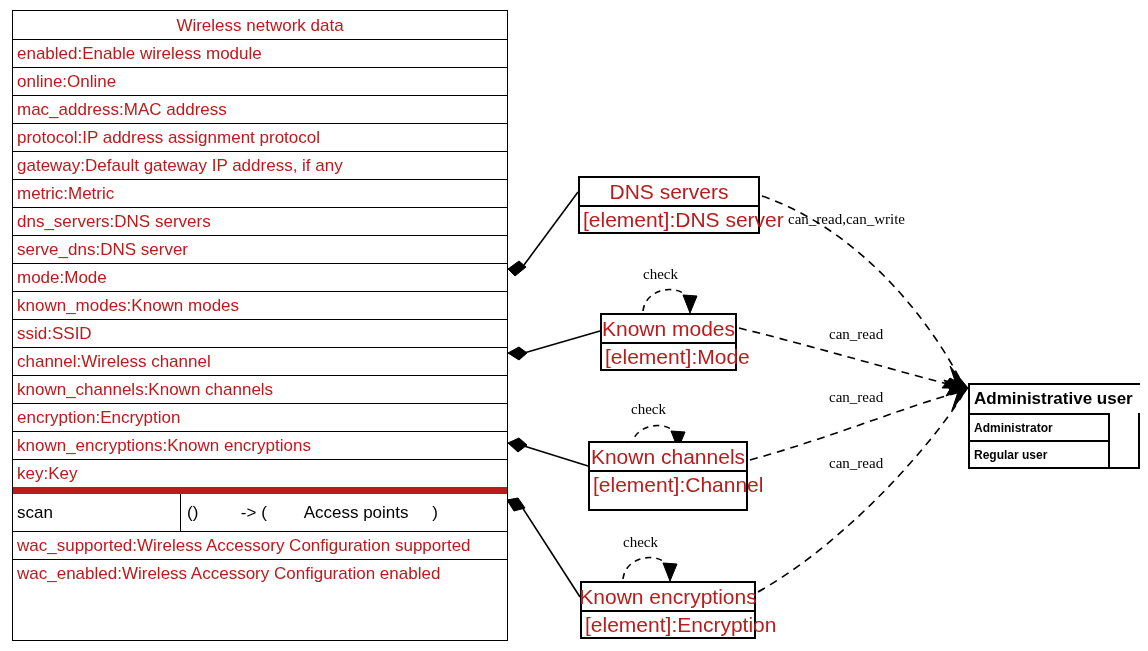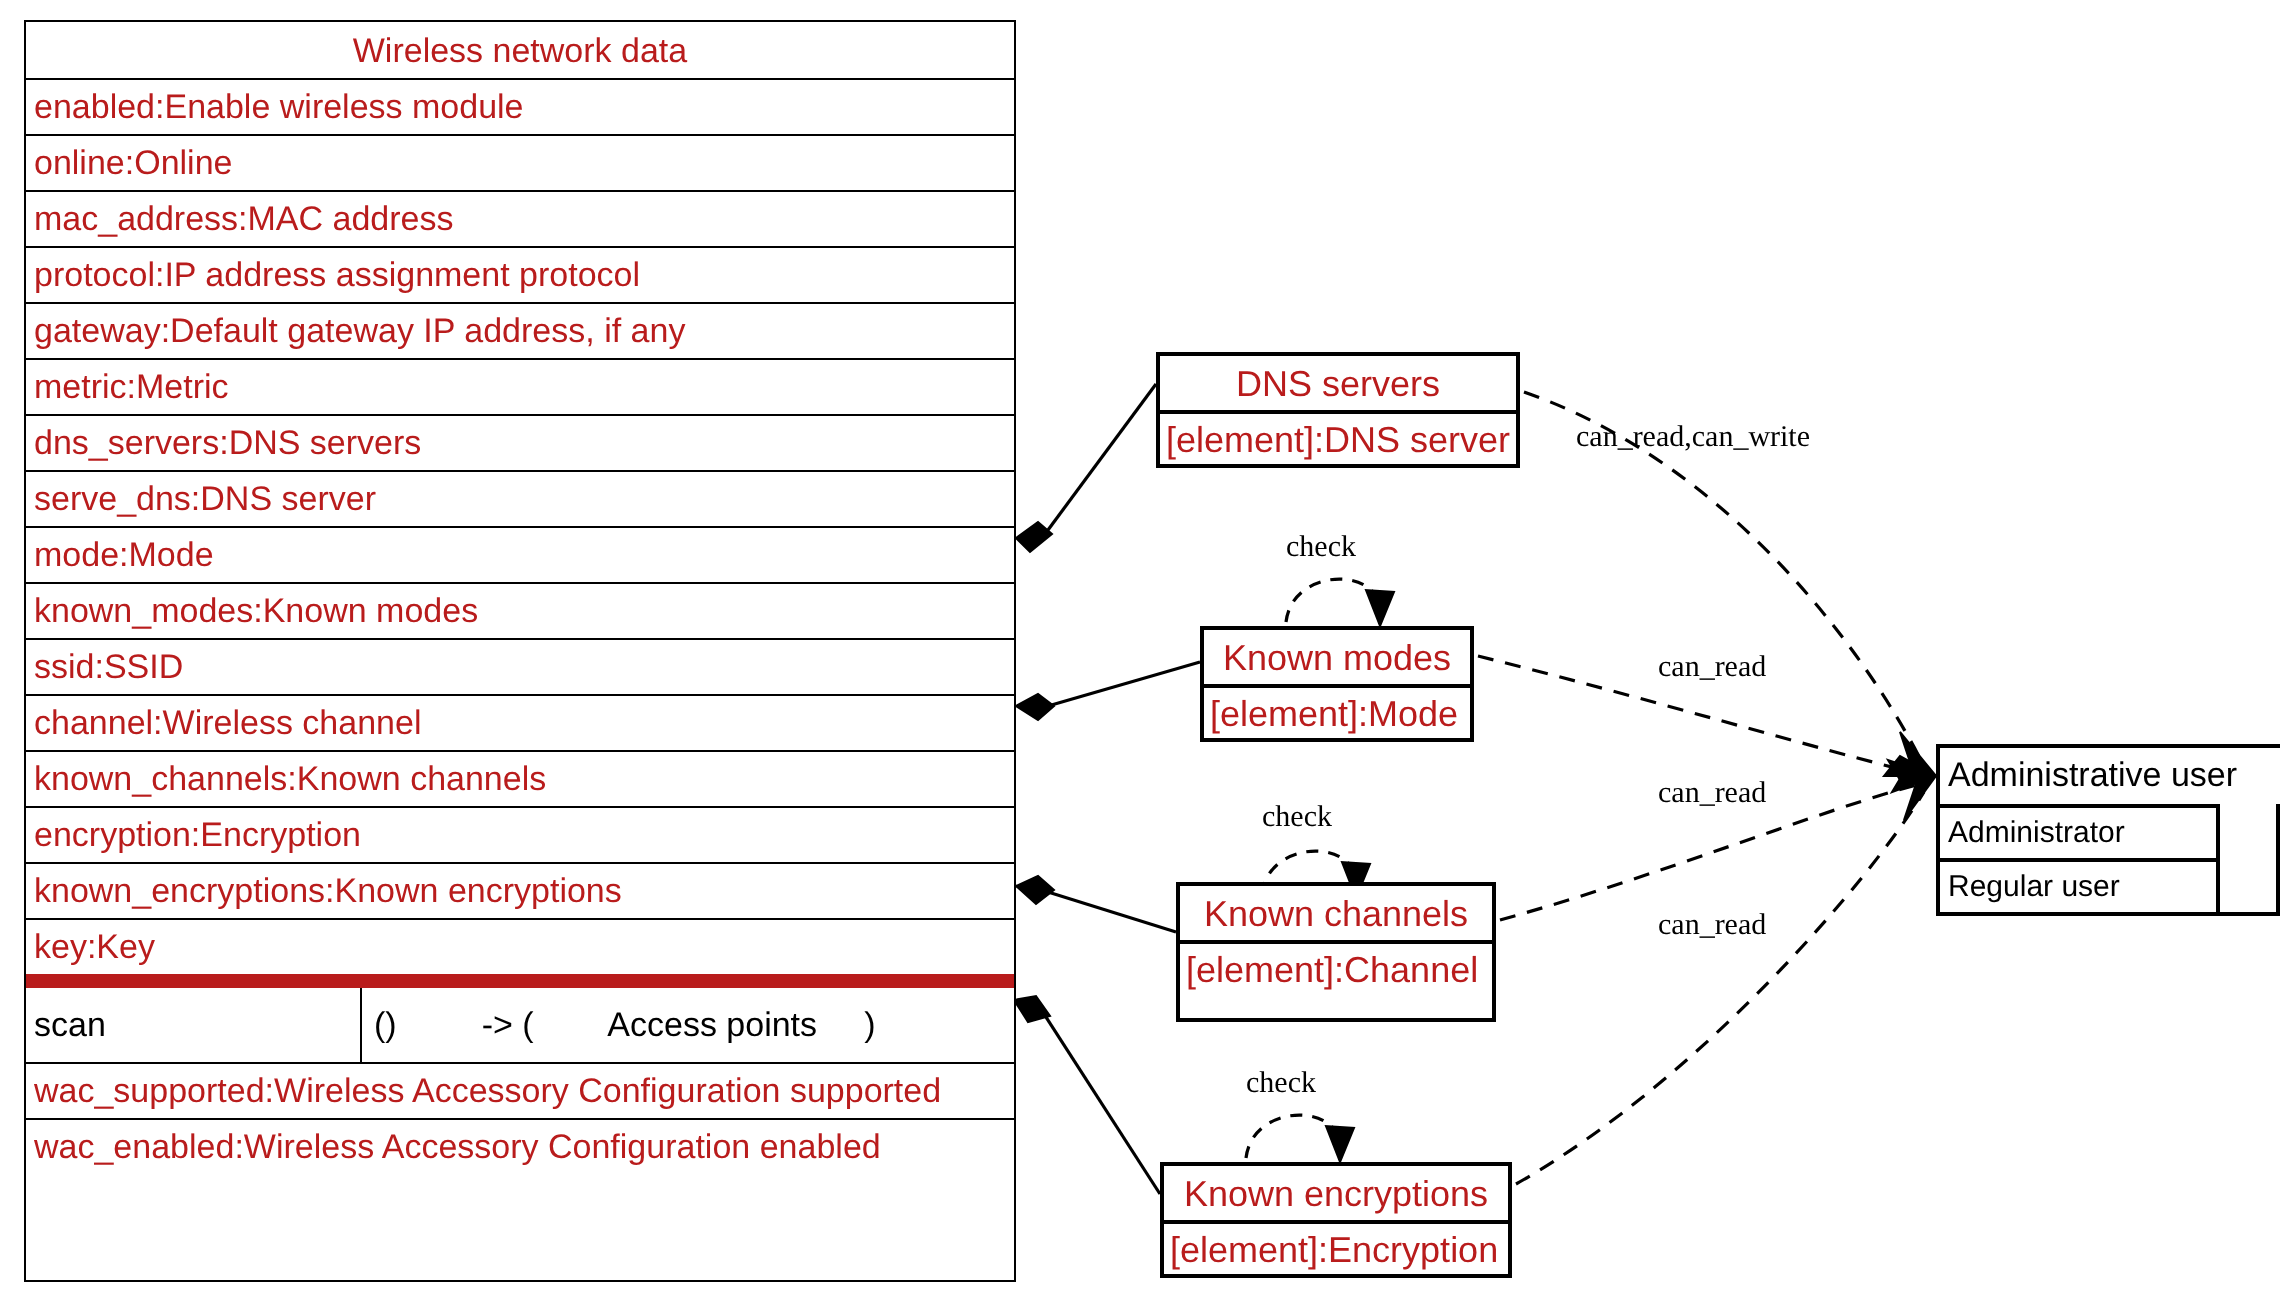--- a/index.html
+++ b/index.html
@@ -74,56 +74,57 @@
     box-sizing: border-box;
     flex: 1;
     display: flex;
     align-items: center;
     padding-left: 6px;
     font-size: 17px;
     white-space: pre;
   }
 
   
-  .small-box .uml-row { height: 27px; font-size: 18px; padding-left: 3px; padding-right: 3px; }
+  .small-box .uml-row { height: 27px; font-size: 21px; padding-left: 3px; padding-right: 3px; }
   .small-box .uml-row.center { padding-left: 0; padding-right: 0; }
 
   #box-dns       { left: 578px; top: 176px; width: 182px; height: 58px; }
   #box-modes     { left: 600px; top: 313px; width: 137px; height: 58px; }
   #box-channels  { left: 588px; top: 441px; width: 160px; height: 70px; }
   #box-encryptions { left: 580px; top: 581px; width: 176px; height: 58px; }
 
   
   #box-admin {
     left: 968px;
-    top: 372px;
+    top: 383px;
     width: 172px;
     height: 86px;
     border: 2px solid #000000;
     background: #ffffff;
+    font-weight: bold;
   }
   #box-admin .admin-title {
     box-sizing: border-box;
     height: 28px;
     width: 172px;
     display: flex;
     align-items: center;
     padding-left: 4px;
     font-size: 17px;
     white-space: nowrap;
     background: #ffffff;
   }
   #box-admin .admin-item {
     box-sizing: border-box;
     height: 27px;
     width: 140px;
     display: flex;
     align-items: center;
     padding-left: 4px;
-    font-size: 15px;
+    font-size: 12px;
     border-top: 2px solid #000000;
     border-right: 2px solid #000000;
     background: #ffffff;
     white-space: nowrap;
     text-align: right;
   }
   #box-admin .admin-item:last-child { border-bottom: 0; }
 
   
   .edge-label {

